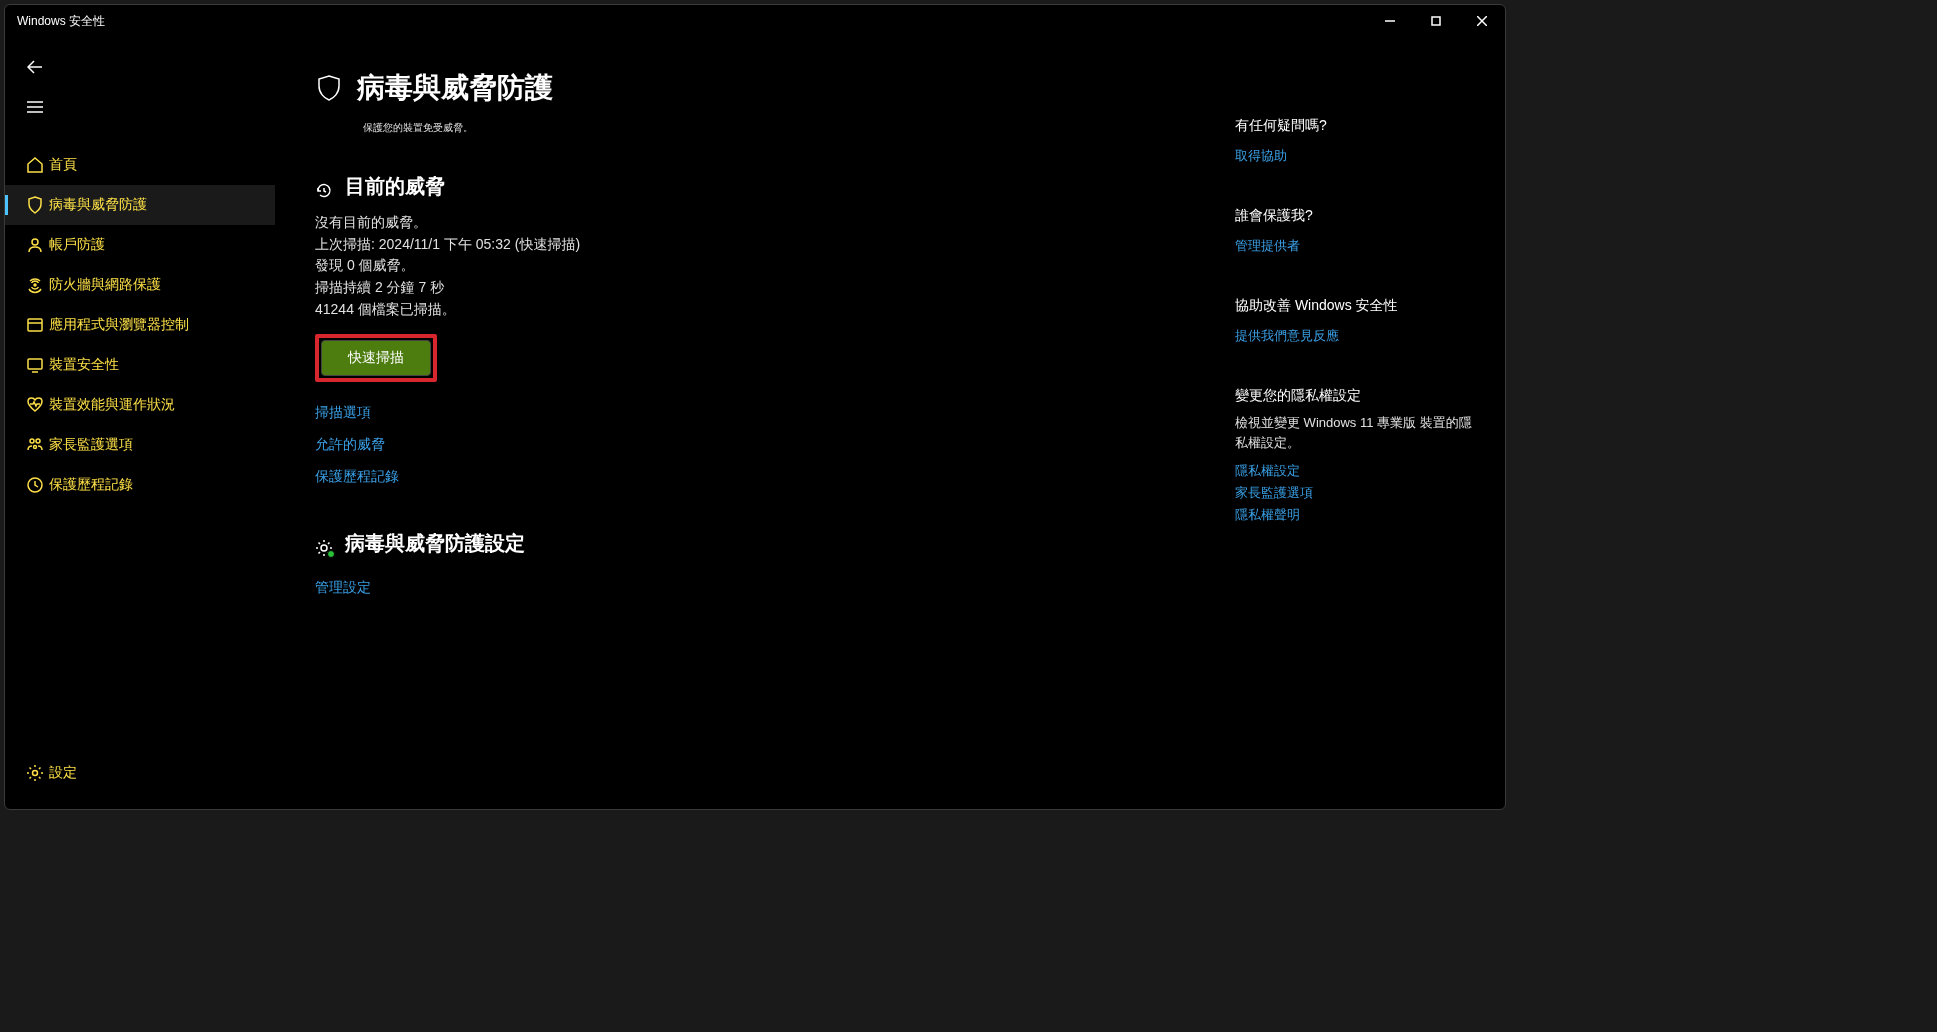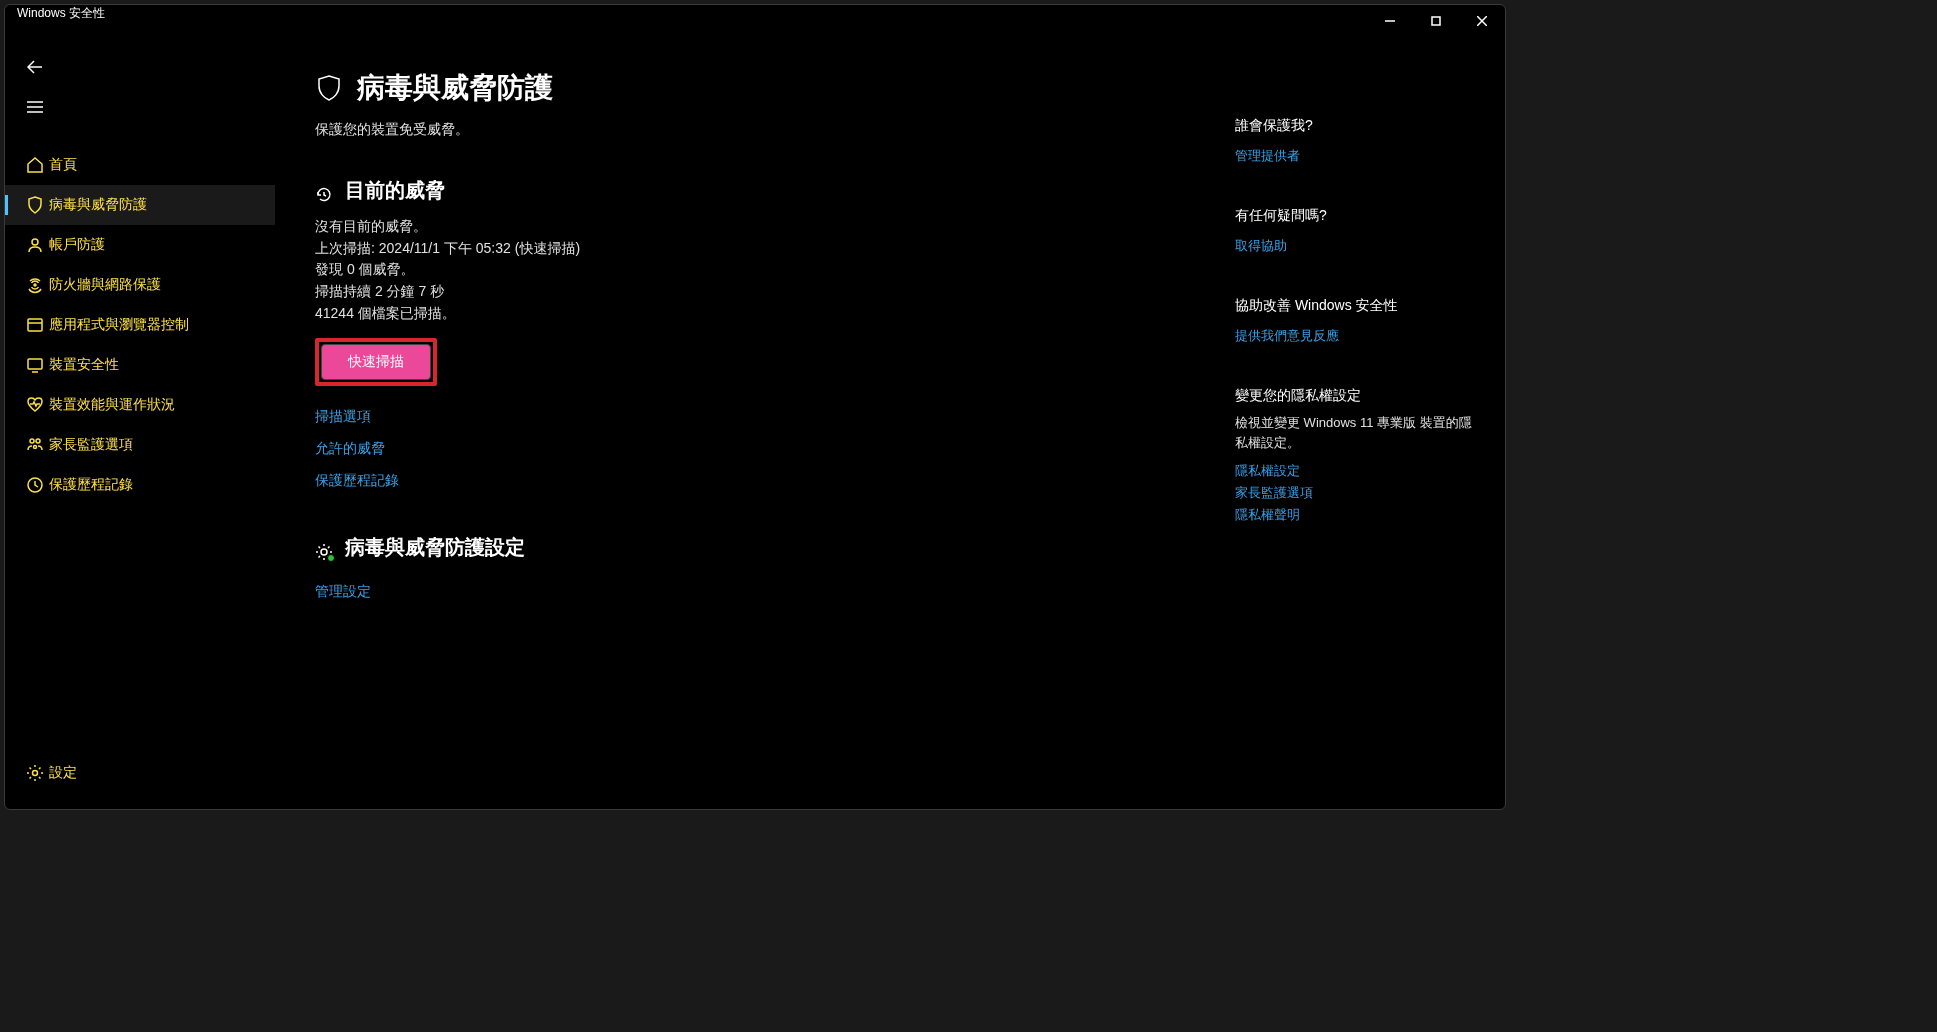--- a/index.html
+++ b/index.html
@@ -25,21 +25,21 @@
       background: #000000;
       border: 1px solid #3a3a3a;
       border-radius: 6px;
       display: flex;
       flex-direction: column;
       overflow: hidden;
     }
     .titlebar {
       height: 32px;
       display: flex;
-      align-items: flex-start;
+      align-items: center;
       padding-left: 12px;
       color: #ffffff;
       font-size: 12px;
     }
     .titlebar-controls {
       margin-left: auto;
       display: flex;
       height: 100%;
     }
     .titlebar-btn {
@@ -124,23 +124,24 @@
     }
     .page-header .shield-lg {
       width: 28px;
       height: 28px;
     }
     .page-title {
       font-size: 28px;
       font-weight: 600;
     }
     .page-subtitle {
-      font-size: 14px;
+      font-size: 10px;
       color: #e0e0e0;
       margin-bottom: 38px;
+      margin-left: 48px;
     }
     .section {
       margin-bottom: 44px;
     }
     .section-header {
       display: flex;
       align-items: flex-end;
       gap: 12px;
       margin-bottom: 12px;
     }
@@ -160,21 +161,21 @@
       color: #e0e0e0;
       line-height: 1.55;
     }
     .quick-scan-wrap {
       margin-top: 14px;
     }
     .quick-scan-btn {
       display: inline-flex;
       align-items: center;
       justify-content: center;
-      background: #ec4899;
+      background: #4d7c0f;
       border: 1px solid #444;
       color: #ffffff;
       font-size: 14px;
       padding: 8px 26px;
       border-radius: 4px;
       cursor: pointer;
     }
     .red-highlight {
       border: 4px solid #d8262e;
       padding: 2px;
@@ -419,26 +420,26 @@
           </span>
           <h2 class="section-title">病毒與威脅防護設定</h2>
         </div>
         <a class="link" style="margin-top:22px;">管理設定</a>
       </div>
 
     </div>
 
     <div class="right-panel">
       <div class="rp-section">
+        <div class="rp-title">有任何疑問嗎?</div>
+        <a class="rp-link">取得協助</a>
+      </div>
+      <div class="rp-section">
         <div class="rp-title">誰會保護我?</div>
         <a class="rp-link">管理提供者</a>
-      </div>
-      <div class="rp-section">
-        <div class="rp-title">有任何疑問嗎?</div>
-        <a class="rp-link">取得協助</a>
       </div>
       <div class="rp-section">
         <div class="rp-title">協助改善 Windows 安全性</div>
         <a class="rp-link">提供我們意見反應</a>
       </div>
       <div class="rp-section">
         <div class="rp-title">變更您的隱私權設定</div>
         <div class="rp-desc">檢視並變更 Windows 11 專業版 裝置的隱私權設定。</div>
         <a class="rp-link">隱私權設定</a>
         <a class="rp-link">家長監護選項</a>

